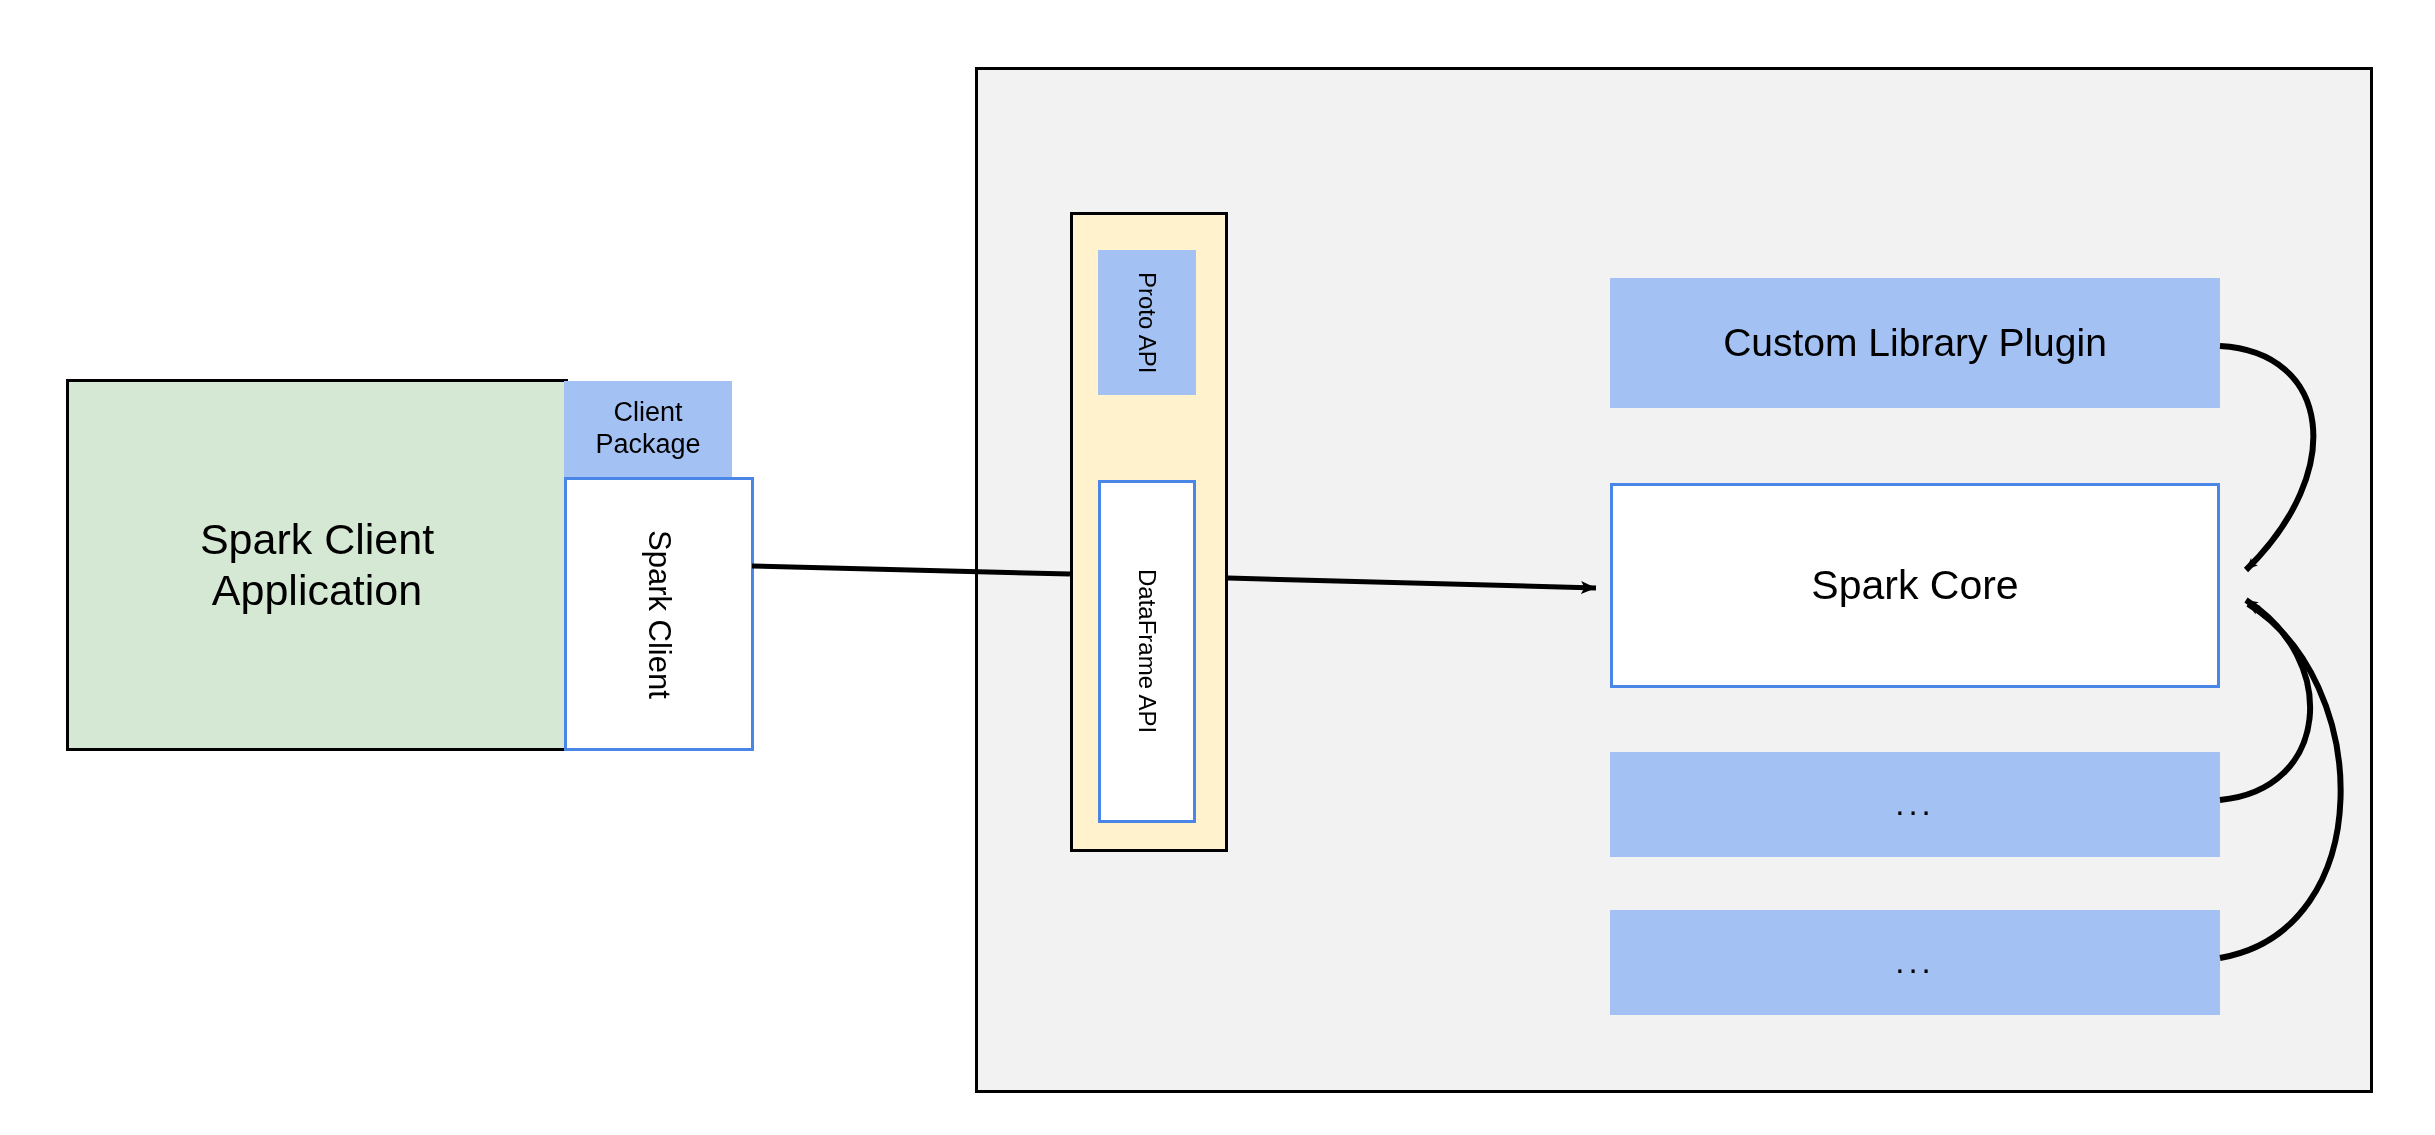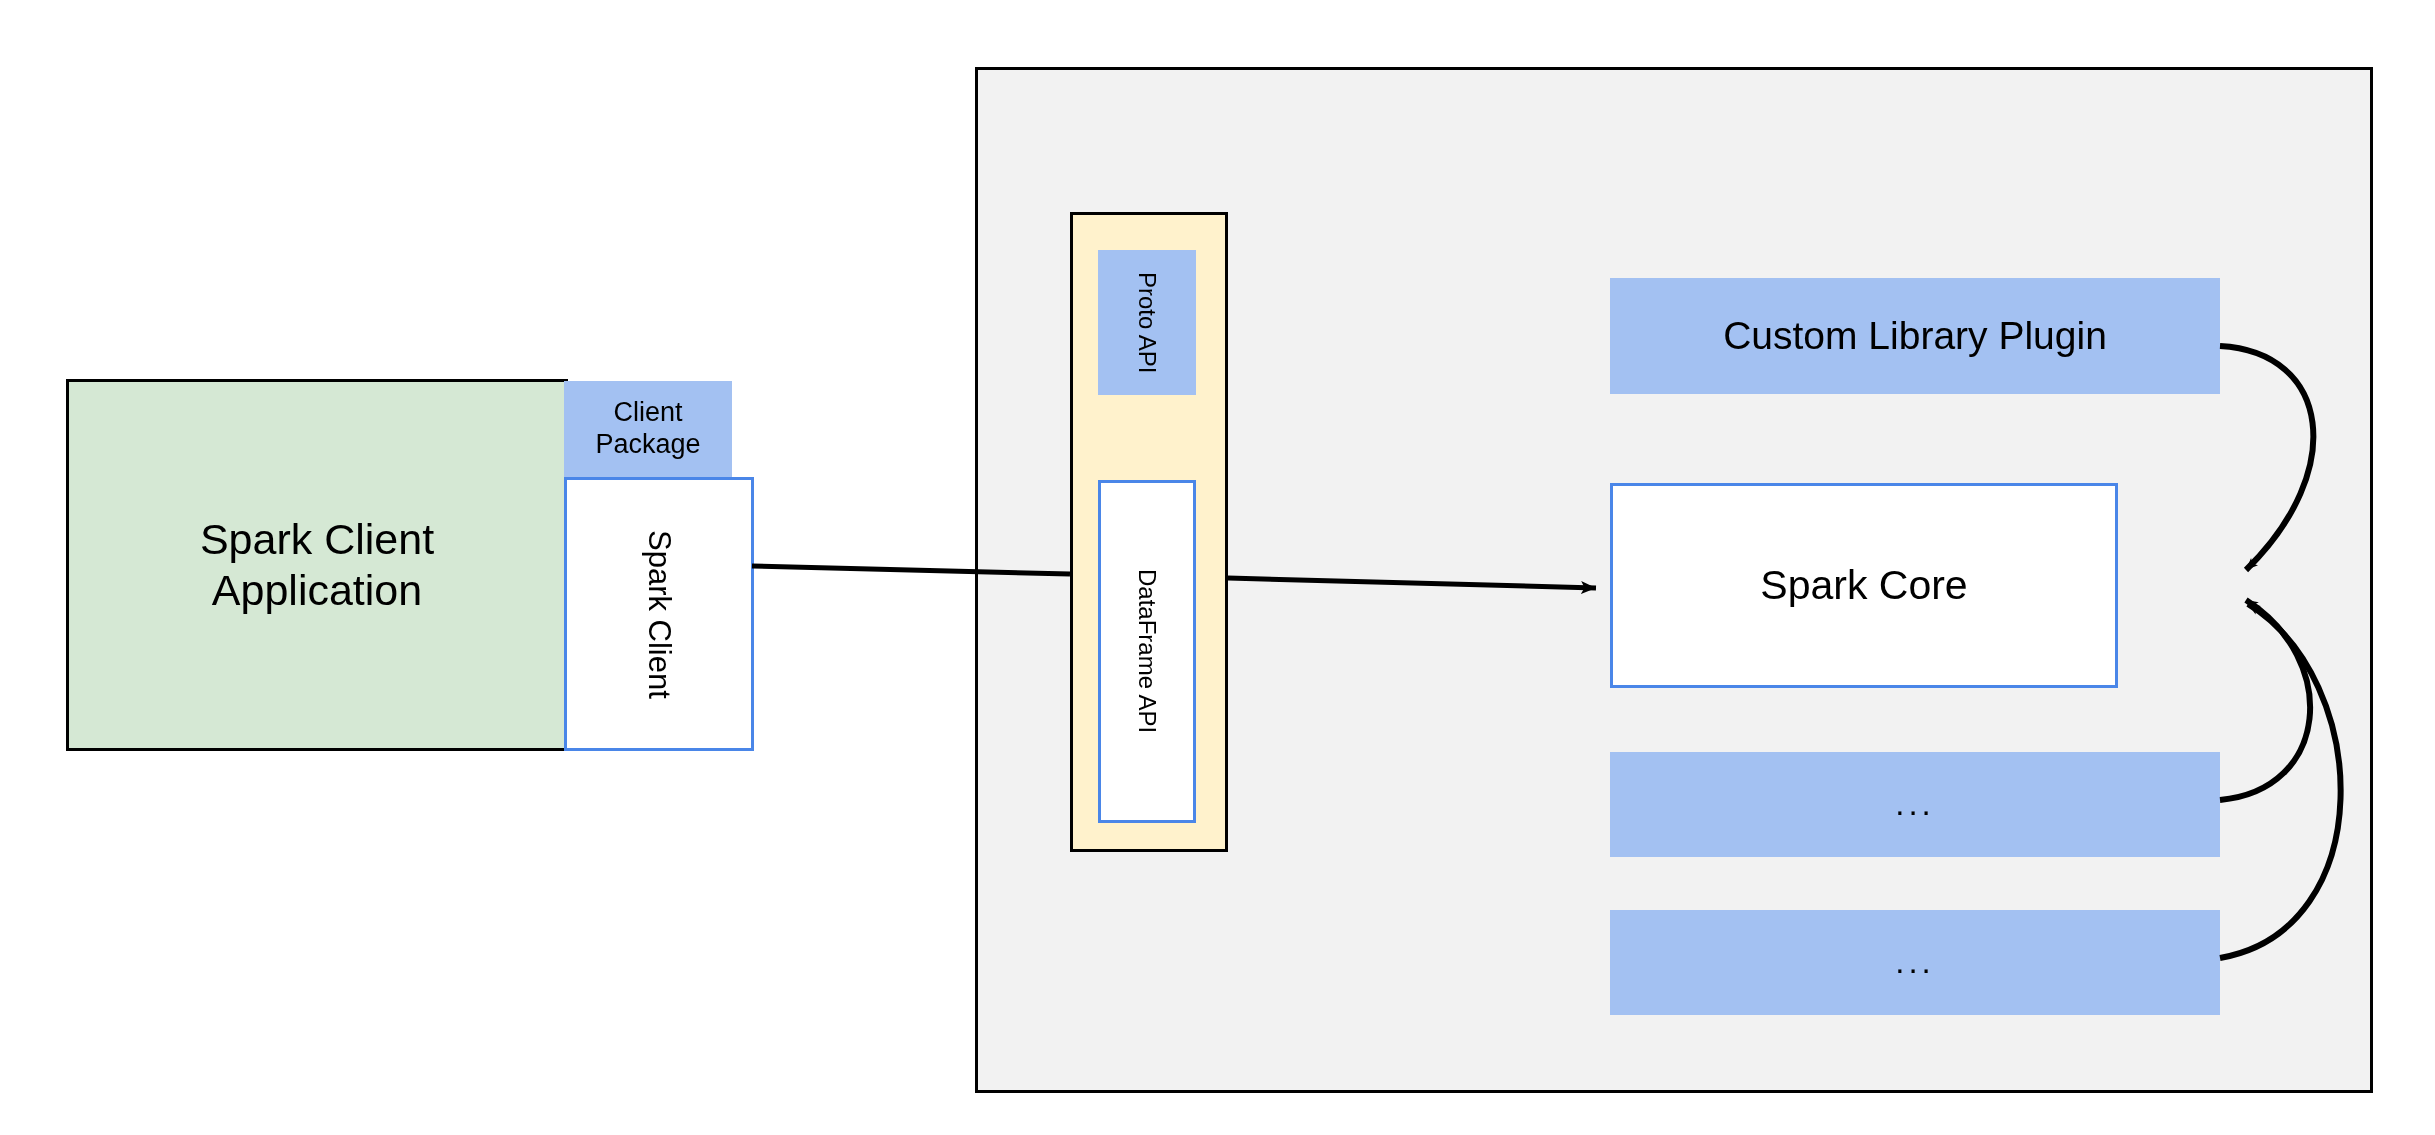--- a/index.html
+++ b/index.html
@@ -124,24 +124,24 @@
   }
 
   
   .server-box {
     left: 1610px;
     width: 610px;
     background: #a3c1f2;
     font-size: 39px;
     z-index: 2;
   }
-  #custom-library-plugin { top: 278px;  height: 116px; }
+  #custom-library-plugin { top: 278px;  height: 130px; }
   #spark-core {
     left: 1610px; top: 483px;
-    width: 508px; height: 205px;
+    width: 610px; height: 205px;
     background: #ffffff;
     border: 3px solid #4a86e8;
     font-size: 41px;
     z-index: 2;
   }
   #ellipsis-box-1 { top: 752px;  height: 105px; font-size: 33px; letter-spacing: 4px; }
   #ellipsis-box-2 { top: 910px;  height: 105px; font-size: 33px; letter-spacing: 4px; }
 
   
   #connectors {

